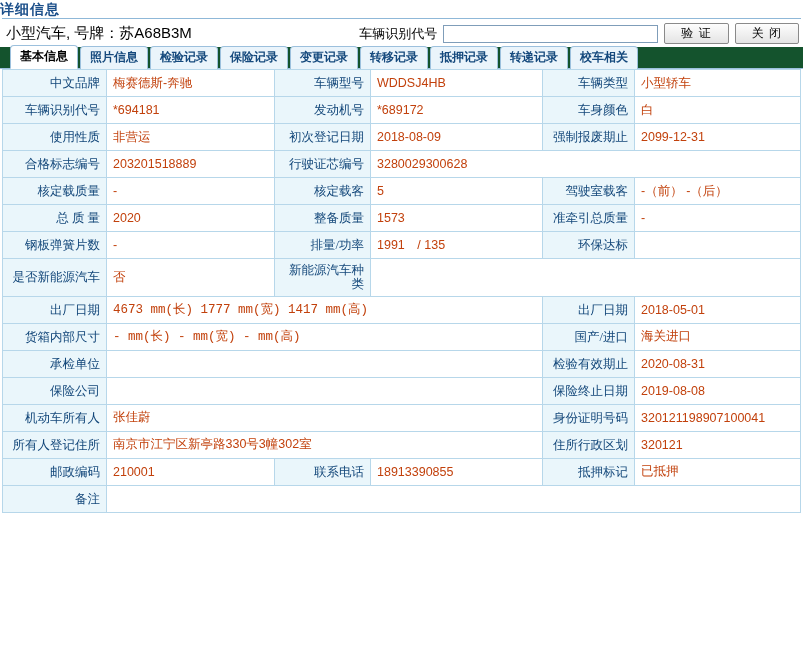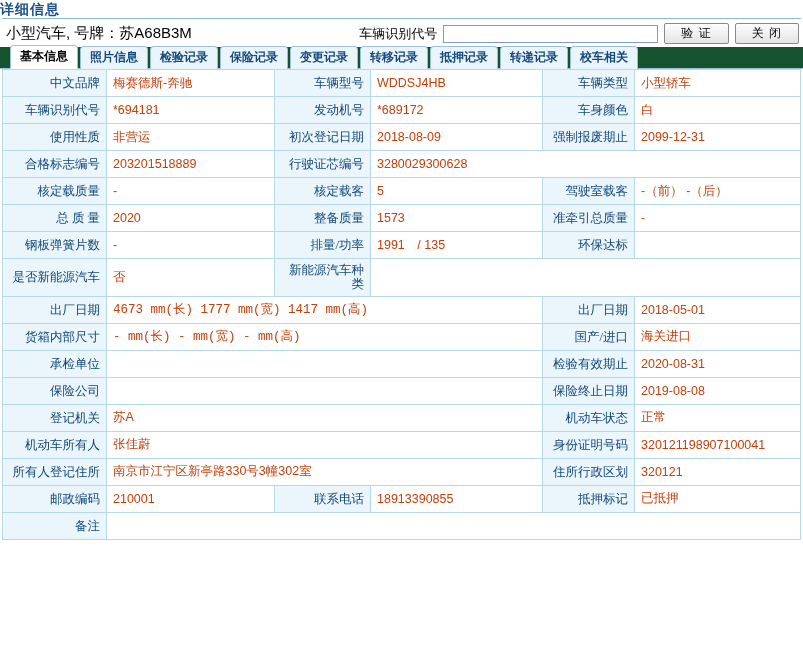--- a/index.html
+++ b/index.html
@@ -256,26 +256,20 @@
         <td class="lbl">检验有效期止</td>
         <td class="val">2020-08-31</td>
       </tr>
       <tr>
         <td class="lbl">保险公司</td>
         <td class="val" colspan="3"></td>
         <td class="lbl">保险终止日期</td>
         <td class="val">2019-08-08</td>
       </tr>
       <tr>
-        <td class="lbl">登记机关</td>
-        <td class="val" colspan="3">苏A</td>
-        <td class="lbl">机动车状态</td>
-        <td class="val">正常</td>
-      </tr>
-      <tr>
         <td class="lbl">机动车所有人</td>
         <td class="val" colspan="3">张佳蔚</td>
         <td class="lbl">身份证明号码</td>
         <td class="val">320121198907100041</td>
       </tr>
       <tr>
         <td class="lbl">所有人登记住所</td>
         <td class="val" colspan="3">南京市江宁区新亭路330号3幢302室</td>
         <td class="lbl">住所行政区划</td>
         <td class="val">320121</td>

